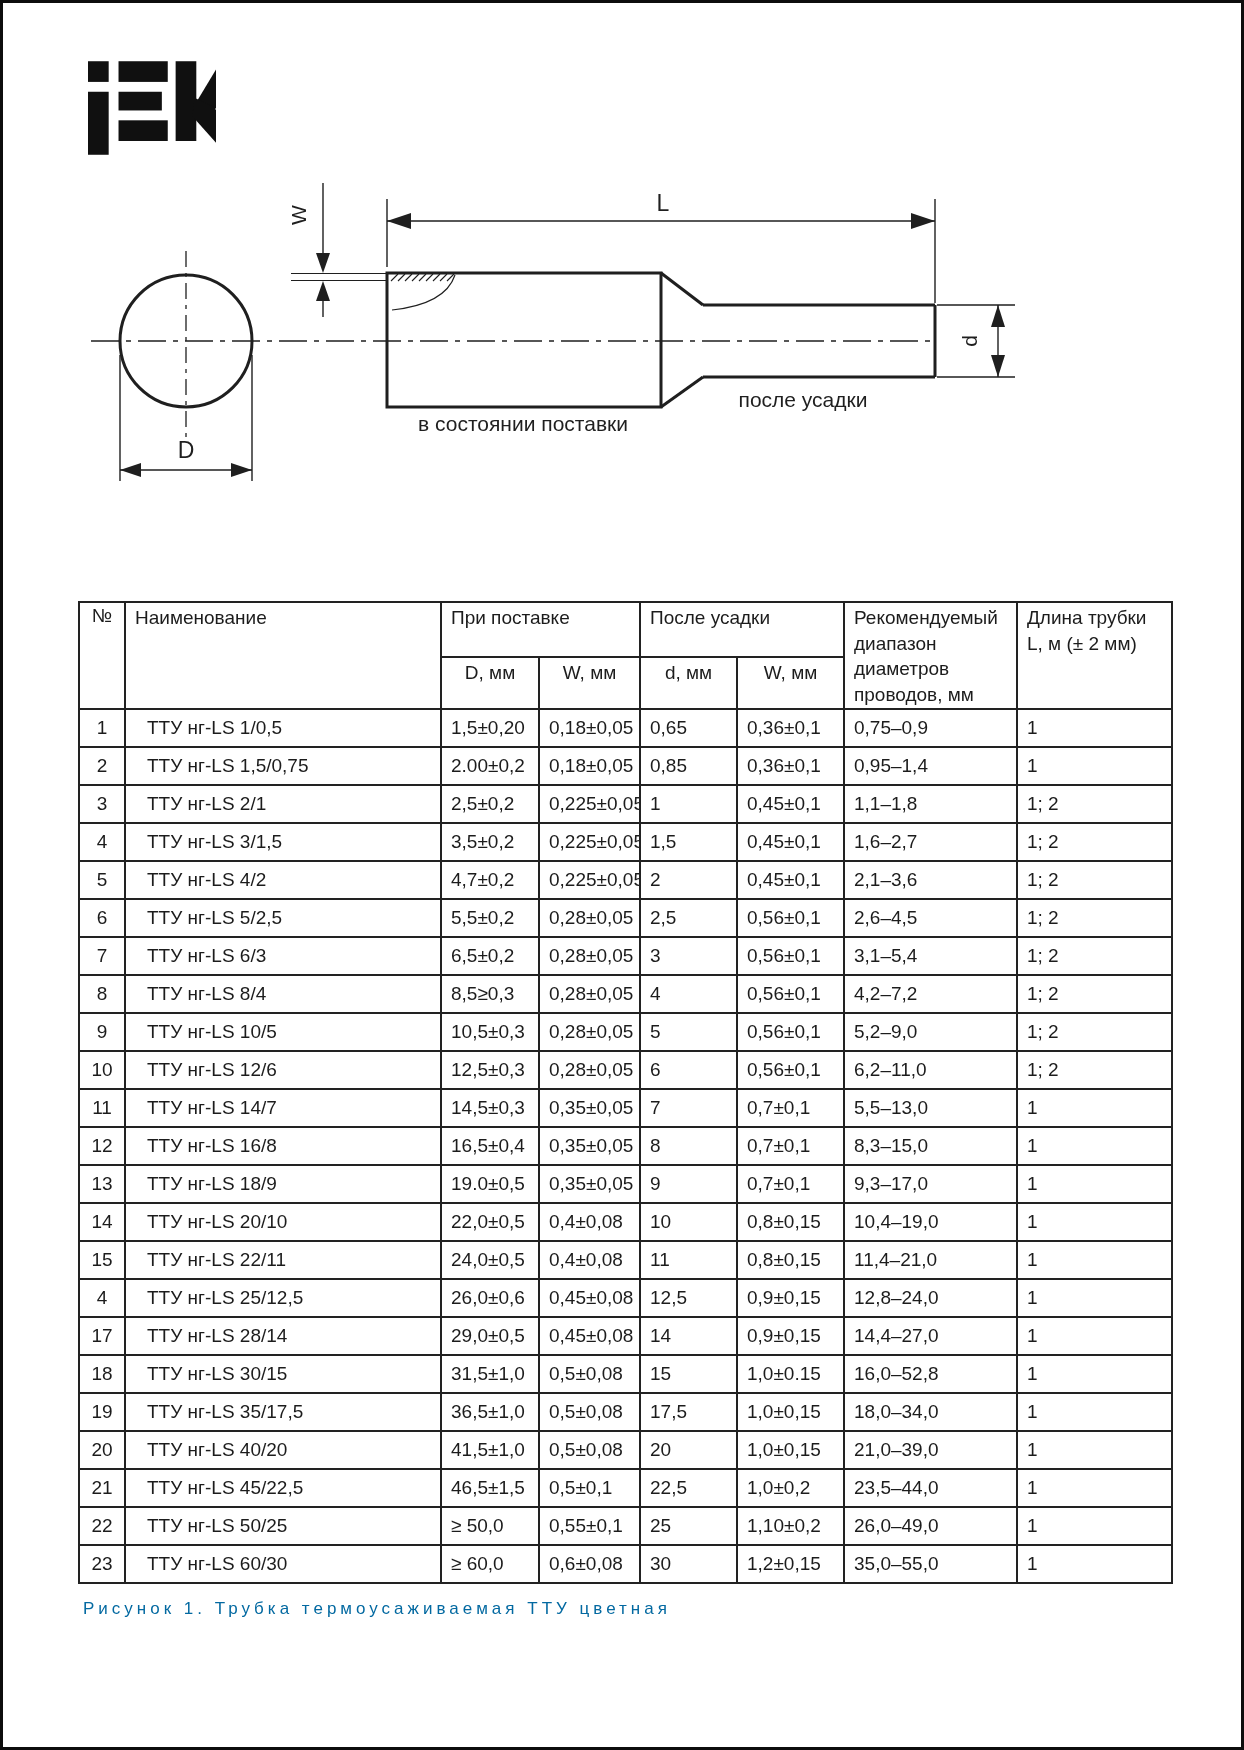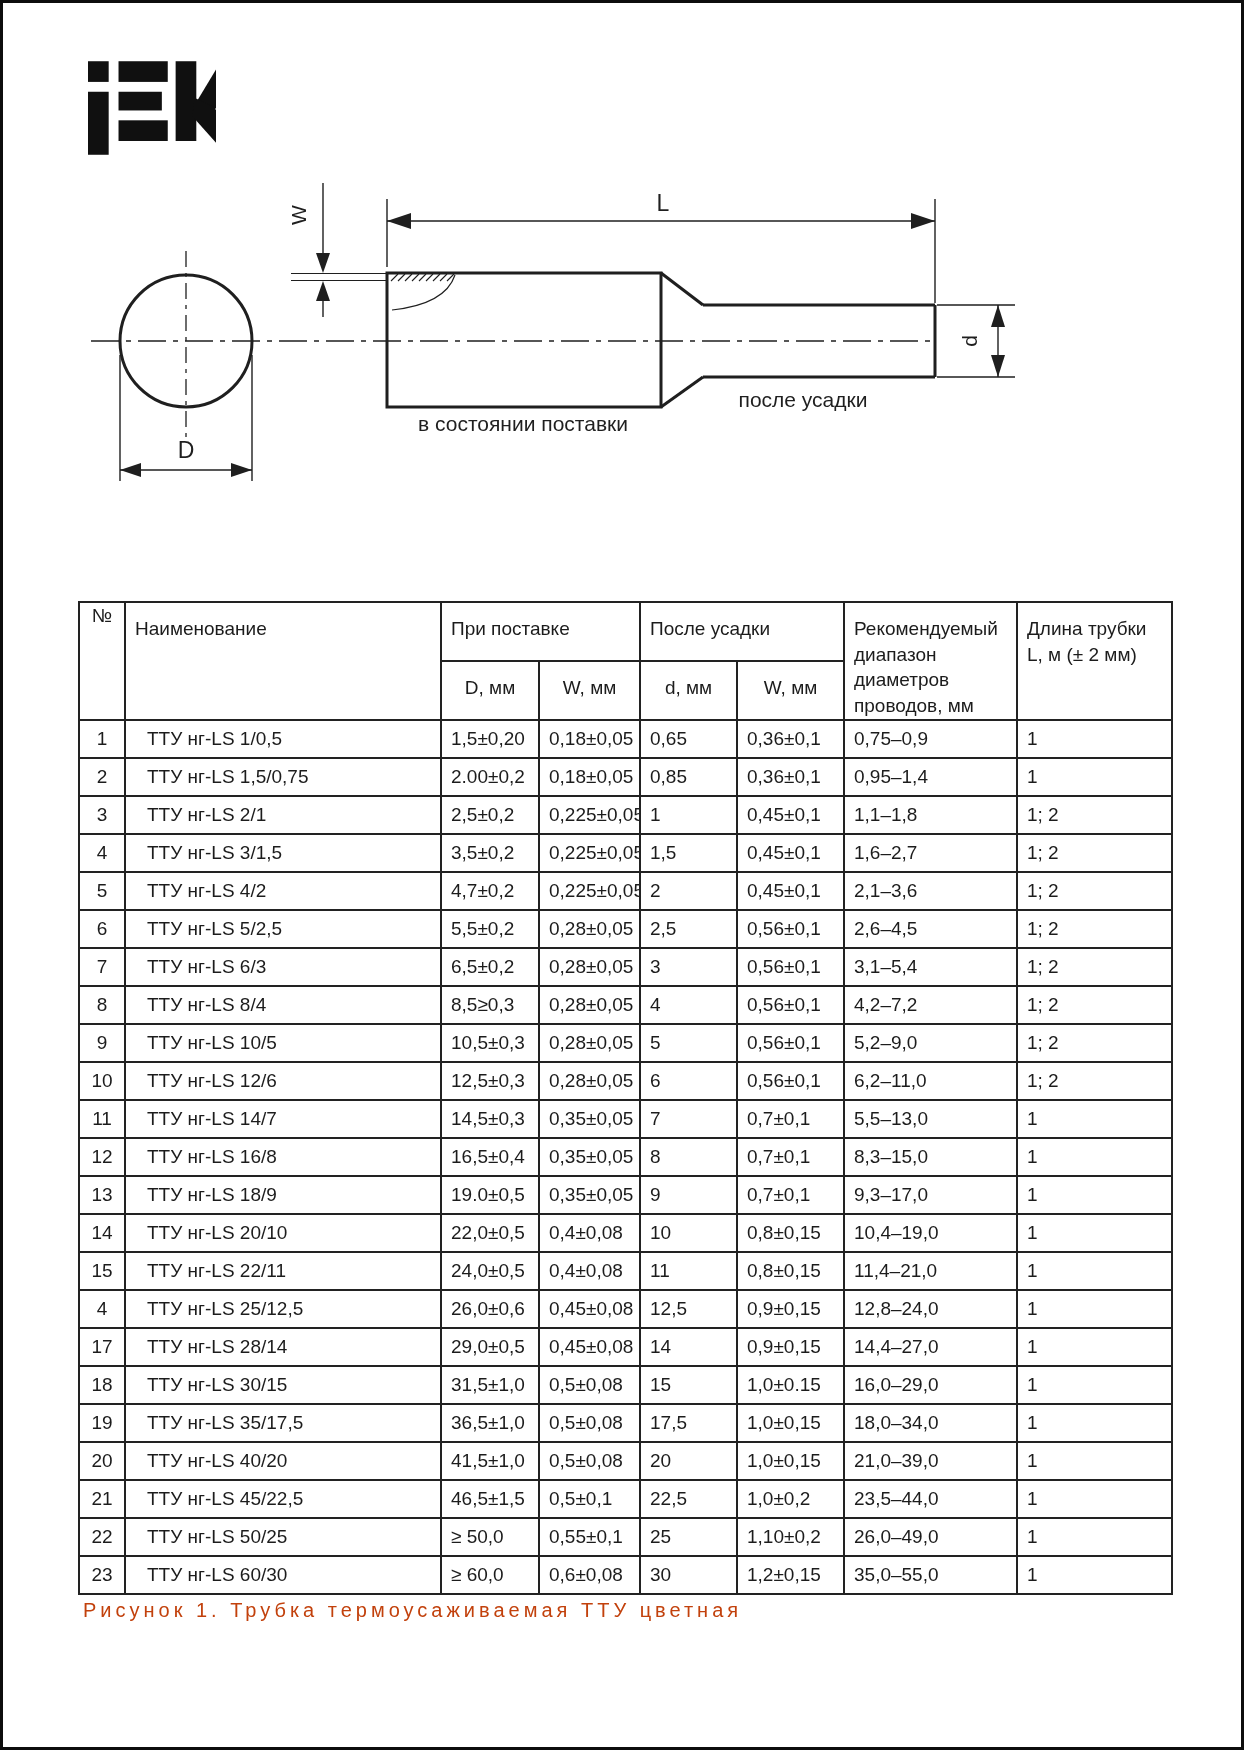--- a/index.html
+++ b/index.html
@@ -28,31 +28,31 @@
     color:#1c1c1c;
   }
   .spec-table th,.spec-table td{
     border:2px solid #222;
     padding:0 9px;
     box-sizing:border-box;
     font-weight:normal;
     text-align:left;
     overflow:hidden;
   }
-  .spec-table thead th{vertical-align:top;padding-top:13px;line-height:1.35;}
+  .spec-table thead th{vertical-align:top;padding-top:2px;line-height:1.35;}
   .spec-table thead tr.group-row th{height:40px;}
   .spec-table thead tr.sub-row th{height:38px;text-align:center;}
   .spec-table tbody td{height:38px;vertical-align:middle;}
   .spec-table .col-num{text-align:center;padding:0 4px;}
   .spec-table td.col-name{padding-left:21px;}
   .caption{
     position:absolute;left:80px;top:1596px;
-    font-size:20px;
+    font-size:17px;
     letter-spacing:4px;
-    color:#c2410c;
+    color:#0369a1;
     white-space:nowrap;
   }
 </style>
 </head>
 <body>
 
 <div class="page">
 
   <svg class="logo" viewBox="0 0 130 97" aria-label="IEK">
     <g fill="#101010">
@@ -328,21 +328,21 @@
           <td>14,4–27,0</td>
           <td>1</td>
         </tr>
         <tr>
           <td class="col-num">18</td>
           <td class="col-name">ТТУ нг-LS 30/15</td>
           <td>31,5±1,0</td>
           <td>0,5±0,08</td>
           <td>15</td>
           <td>1,0±0.15</td>
-          <td>16,0–29,0</td>
+          <td>16,0–52,8</td>
           <td>1</td>
         </tr>
         <tr>
           <td class="col-num">19</td>
           <td class="col-name">ТТУ нг-LS 35/17,5</td>
           <td>36,5±1,0</td>
           <td>0,5±0,08</td>
           <td>17,5</td>
           <td>1,0±0,15</td>
           <td>18,0–34,0</td>

